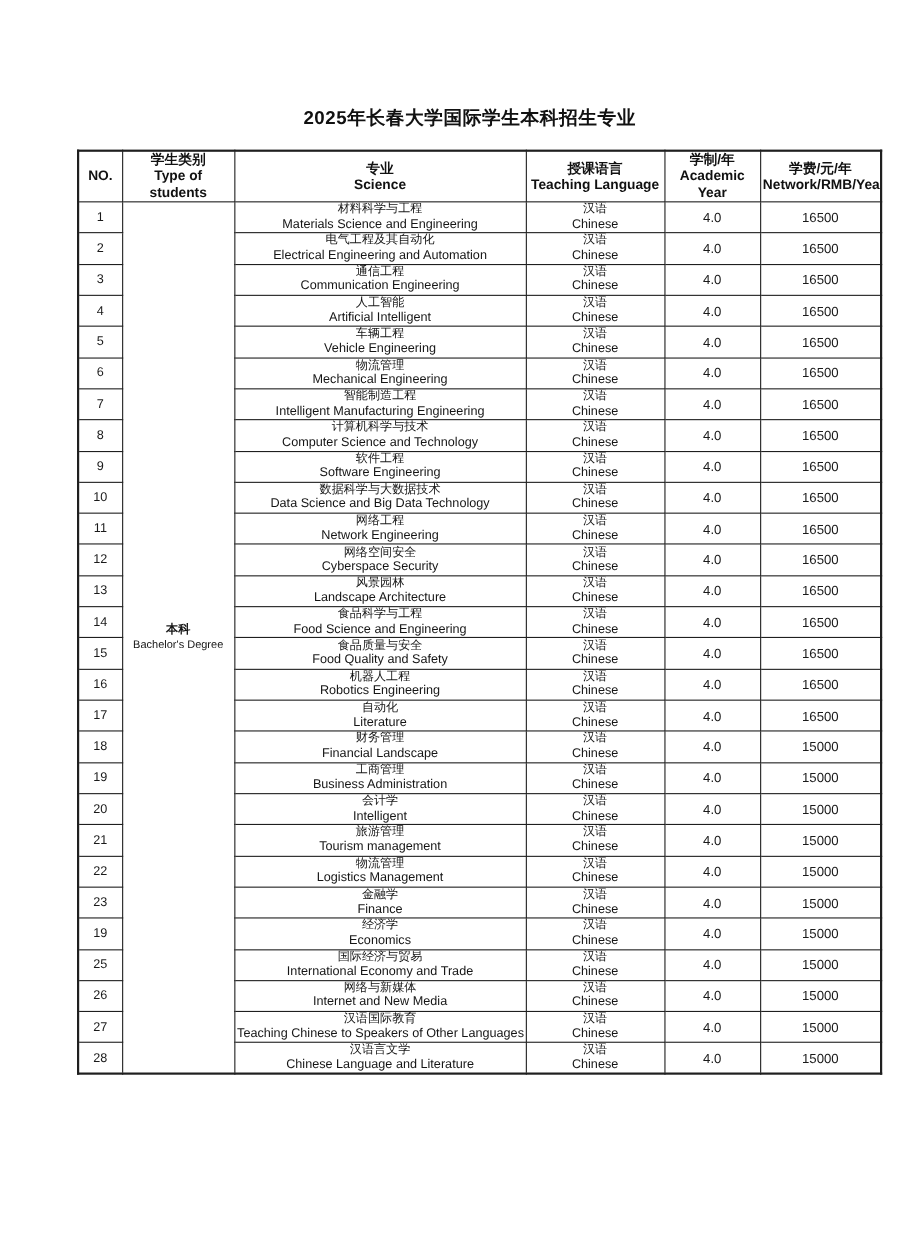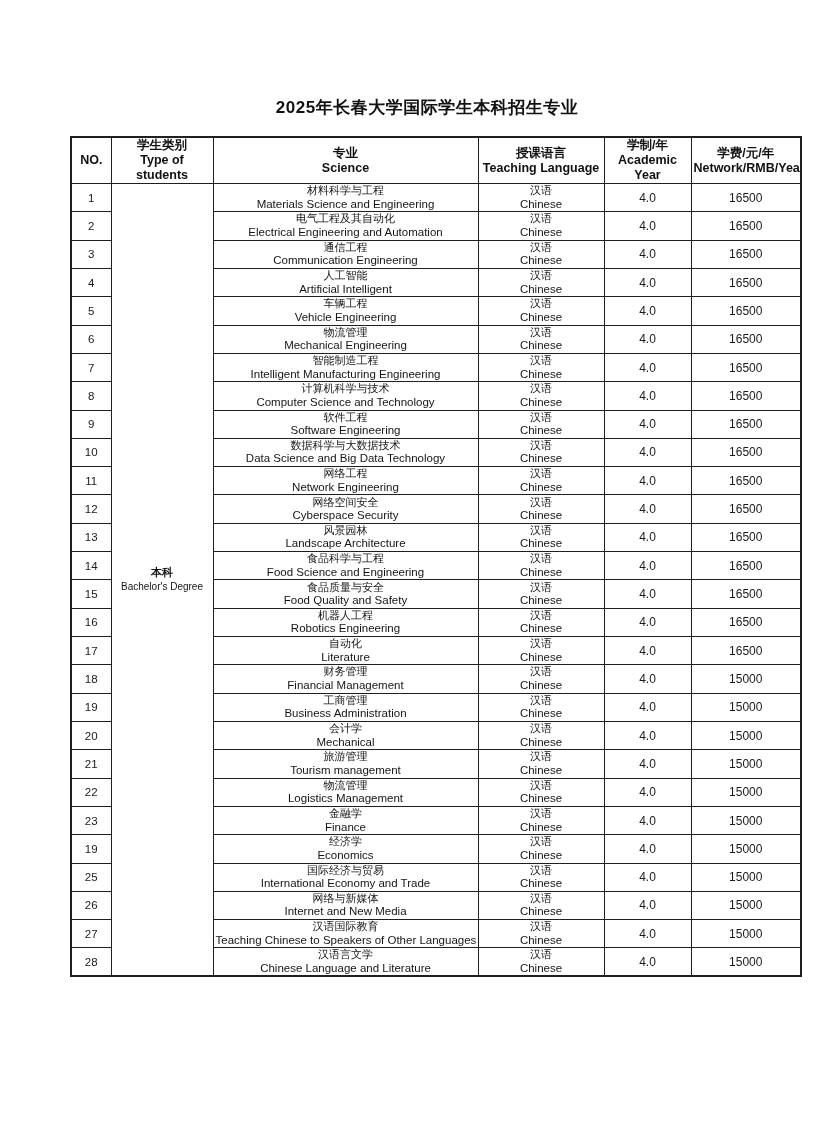--- a/index.html
+++ b/index.html
@@ -368,21 +368,21 @@
     </td>
     <td class="year-cell">4.0</td>
     <td class="tuition-cell">16500</td>
   </tr>
 
   <tr>
     <td class="no-cell">18</td>
 
     <td class="major-cell">
       <div class="zh">财务管理</div>
-      <div class="en">Financial Management</div>
+      <div class="en">Financial Landscape</div>
     </td>
     <td class="lang-cell">
       <div class="zh">汉语</div>
       <div class="en">Chinese</div>
     </td>
     <td class="year-cell">4.0</td>
     <td class="tuition-cell">15000</td>
   </tr>
 
   <tr>
@@ -398,21 +398,21 @@
     </td>
     <td class="year-cell">4.0</td>
     <td class="tuition-cell">15000</td>
   </tr>
 
   <tr>
     <td class="no-cell">20</td>
 
     <td class="major-cell">
       <div class="zh">会计学</div>
-      <div class="en">Mechanical</div>
+      <div class="en">Intelligent</div>
     </td>
     <td class="lang-cell">
       <div class="zh">汉语</div>
       <div class="en">Chinese</div>
     </td>
     <td class="year-cell">4.0</td>
     <td class="tuition-cell">15000</td>
   </tr>
 
   <tr>

